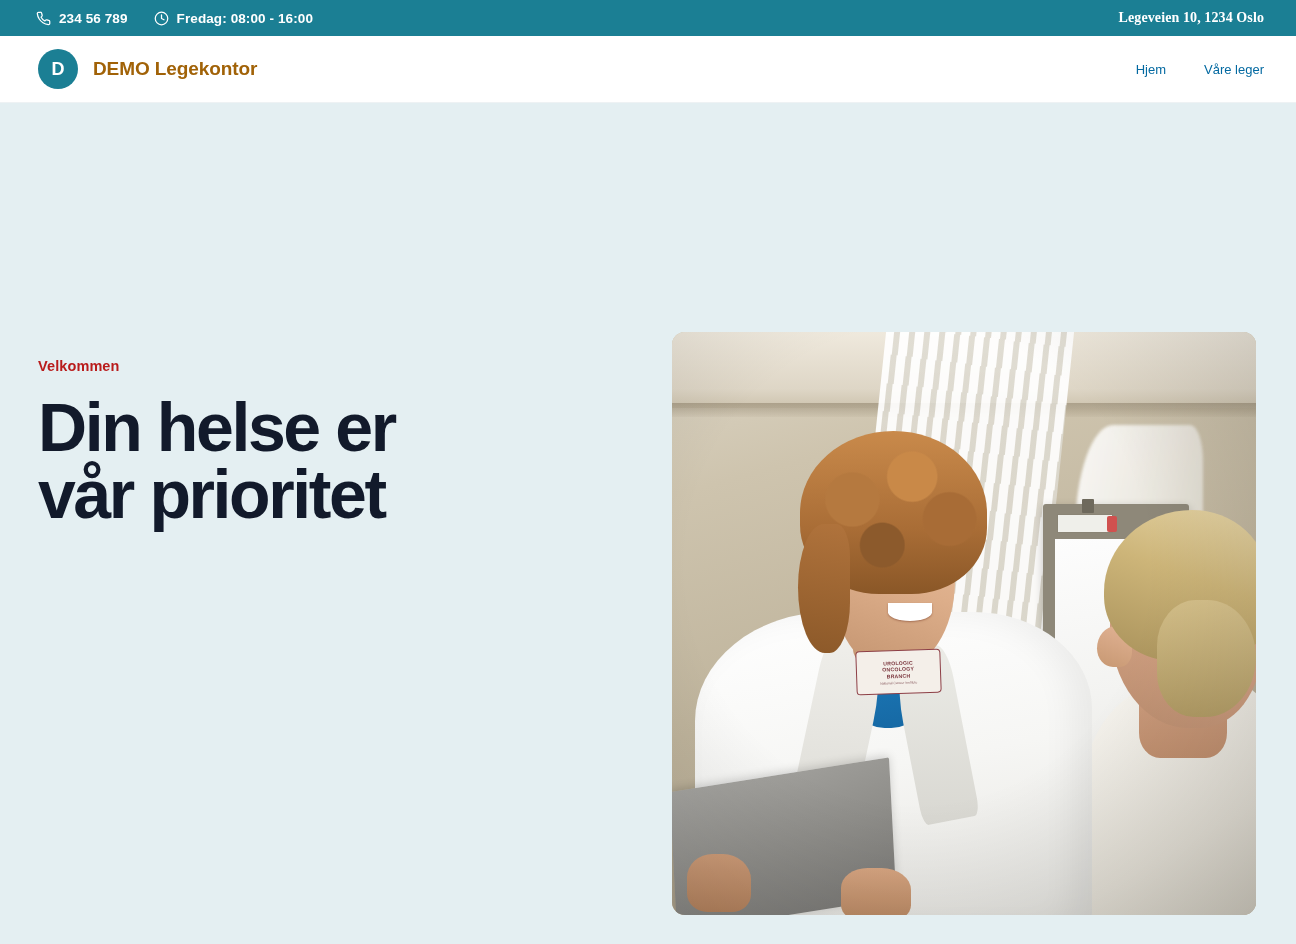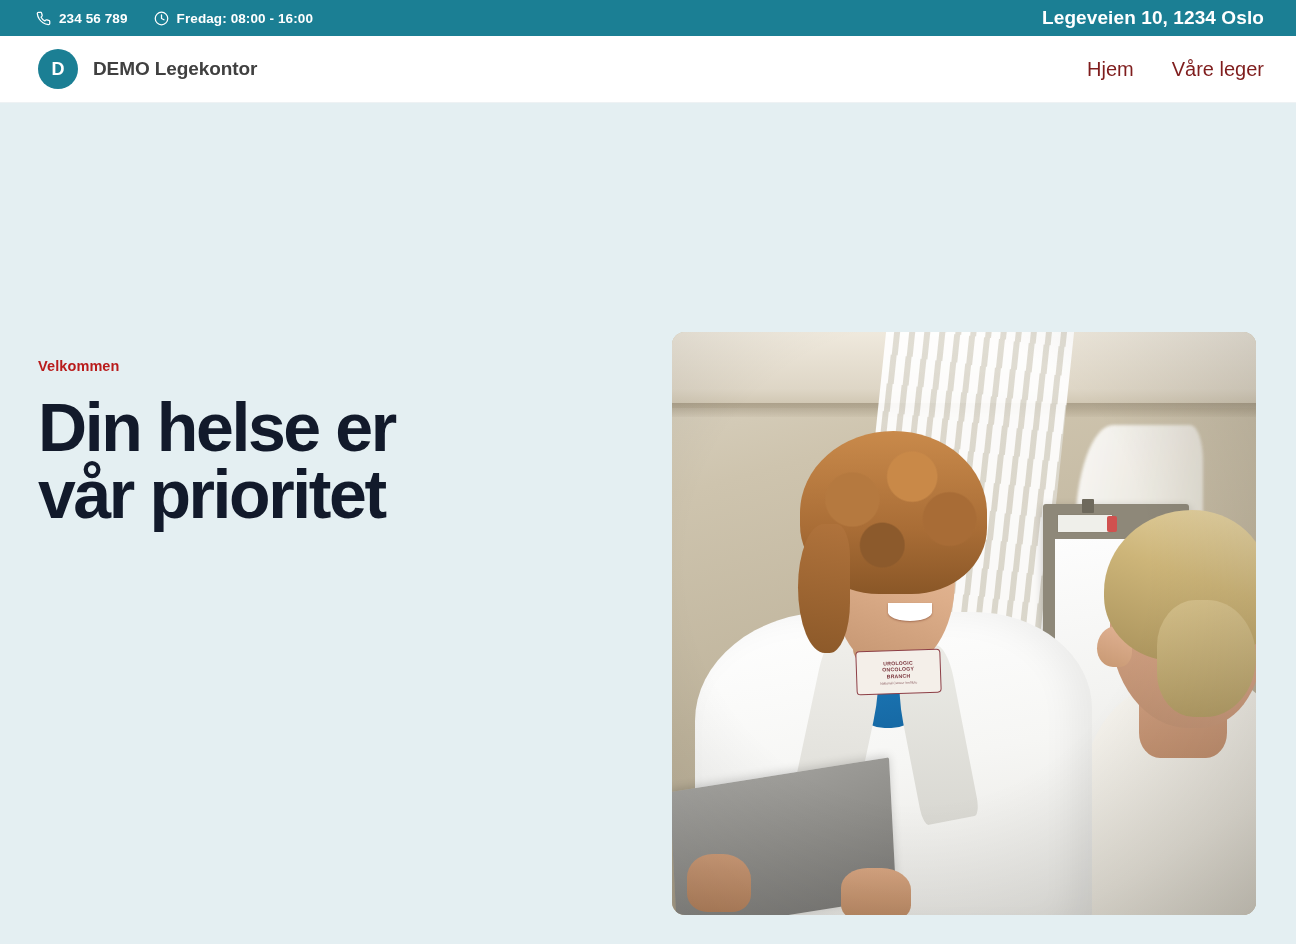--- a/index.html
+++ b/index.html
@@ -49,24 +49,25 @@
     width: 15px;
     height: 15px;
     display: inline-flex;
     align-items: center;
     justify-content: center;
     flex: 0 0 auto;
   }
   .topbar-icon svg { display: block; }
 
   .topbar-address {
-    font-size: 19px;
+    font-size: 14px;
     font-weight: 700;
     letter-spacing: 0.1px;
     white-space: nowrap;
+    font-family: Liberation Serif, serif;
   }
 
   
   .header {
     height: 67px;
     background: #ffffff;
     display: flex;
     align-items: center;
     justify-content: space-between;
     padding: 0 32px 0 38px;
@@ -91,34 +92,34 @@
     justify-content: center;
     font-size: 18px;
     font-weight: 700;
     letter-spacing: 0.2px;
     flex: 0 0 auto;
   }
 
   .brand-name {
     font-size: 19px;
     font-weight: 700;
-    color: #404040;
+    color: #a16207;
     letter-spacing: -0.1px;
     white-space: nowrap;
   }
 
   .nav {
     display: flex;
     align-items: center;
     gap: 38px;
   }
 
   .nav-link {
-    font-size: 20px;
-    color: #7f1d1d;
+    font-size: 13px;
+    color: #0369a1;
     text-decoration: none;
     white-space: nowrap;
     cursor: pointer;
     text-align: center;
   }
 
   
   .hero {
     position: relative;
     height: 841px;

